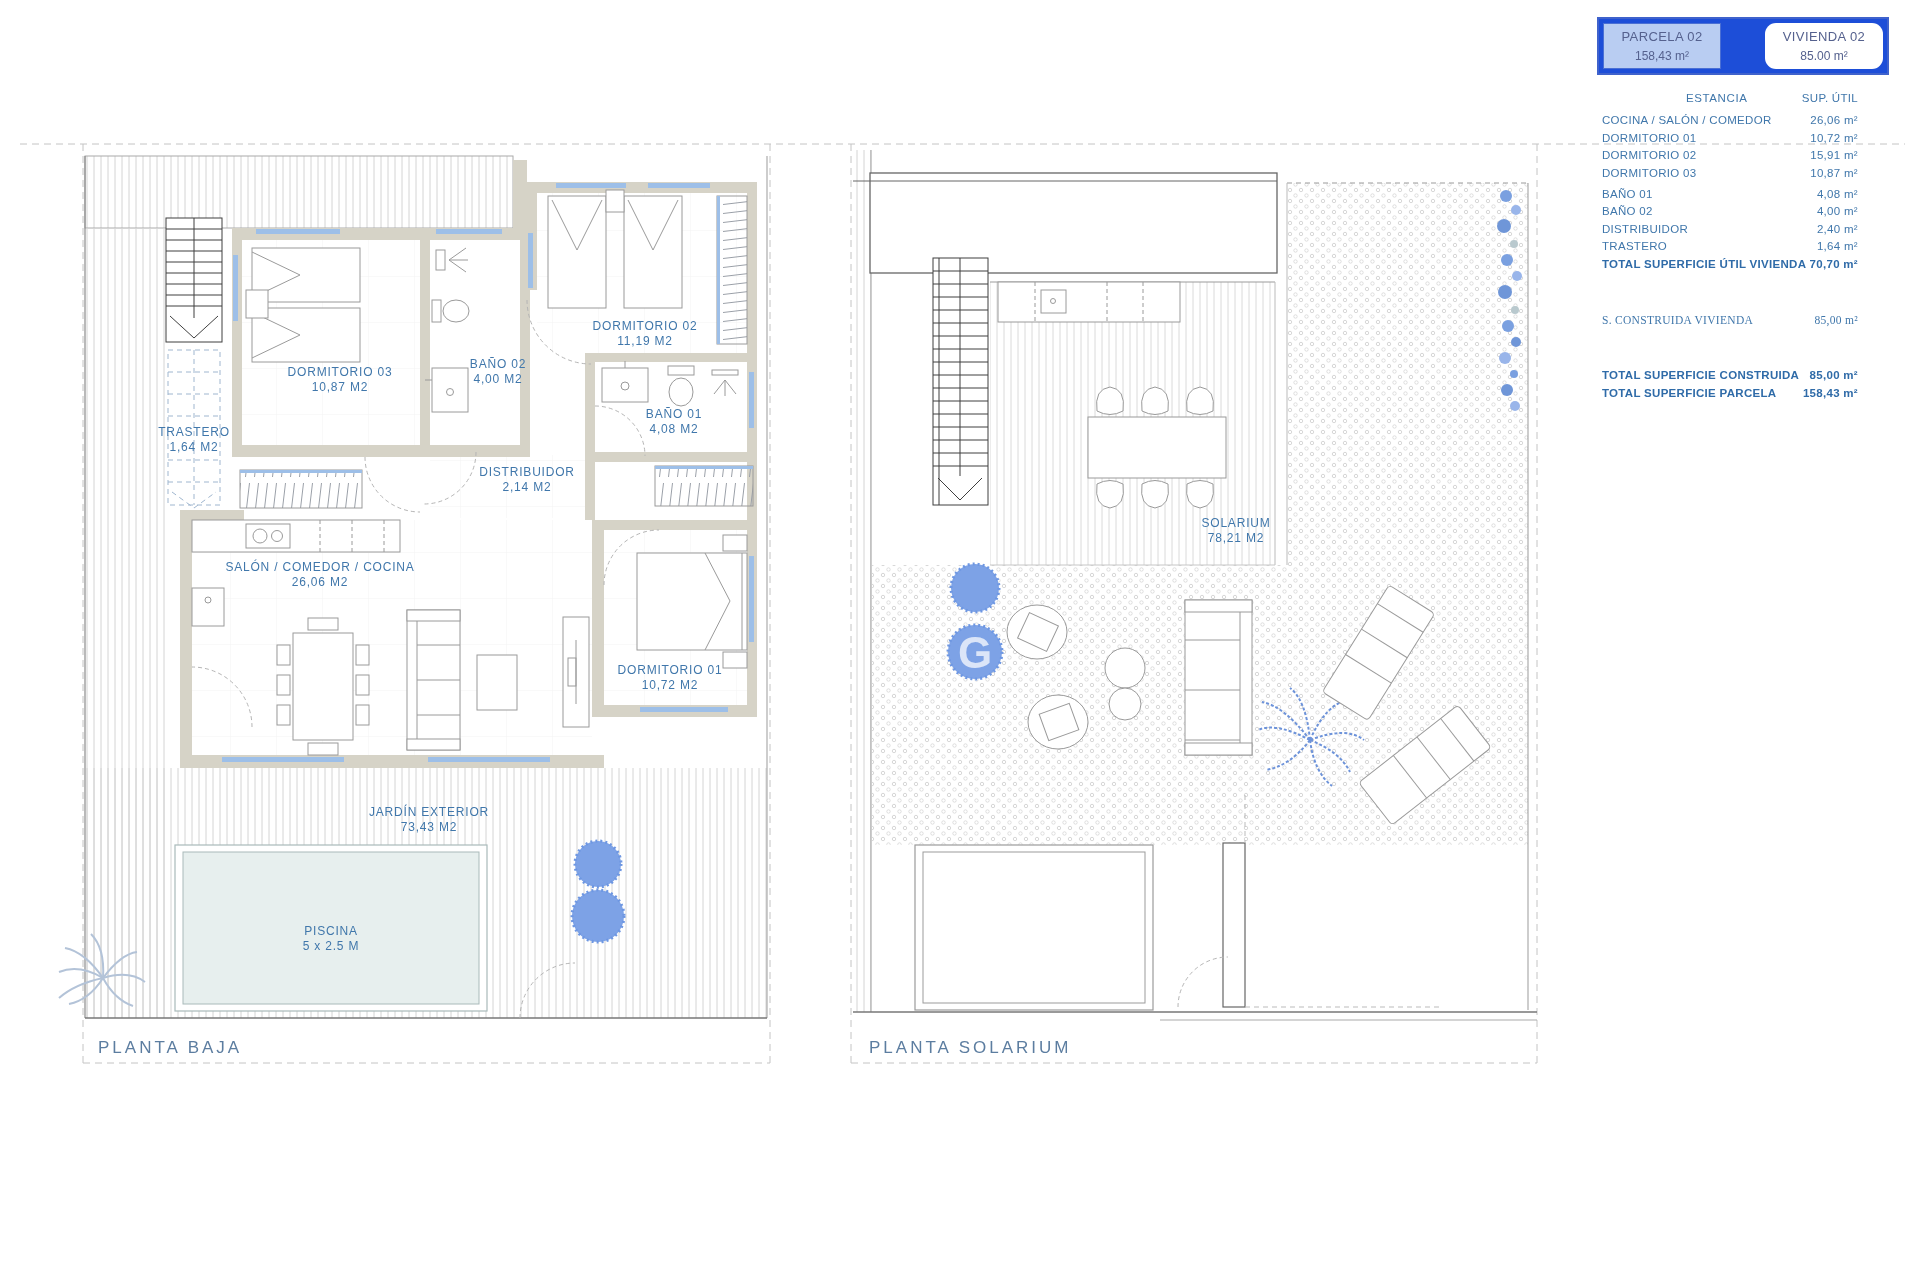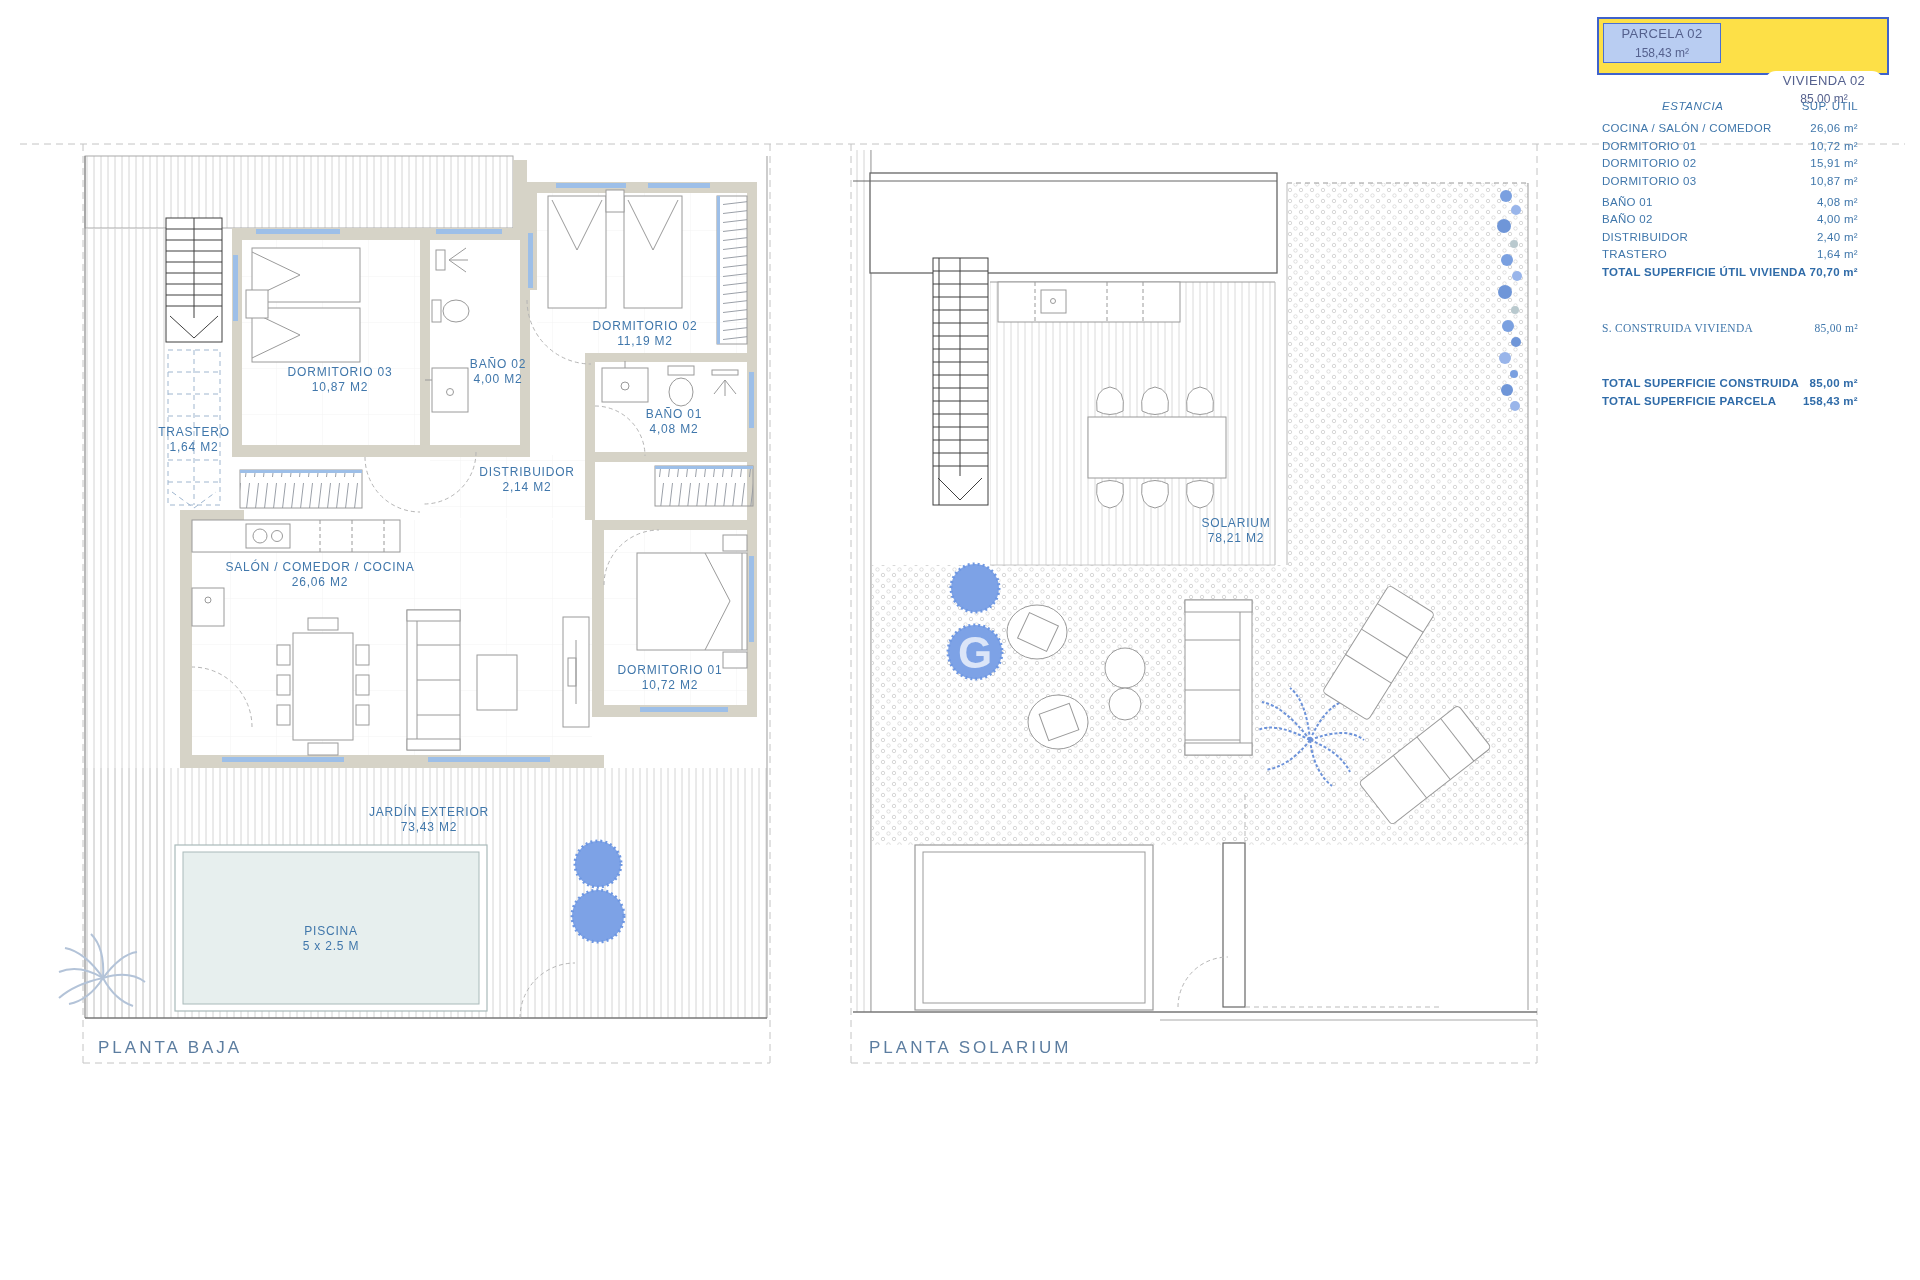--- a/index.html
+++ b/index.html
@@ -6,36 +6,36 @@
   .page{position:relative;width:1920px;height:1280px;background:#fff;overflow:hidden;
         font-family:"Liberation Sans", sans-serif;}
   svg{position:absolute;left:0;top:0;}
   svg text{font-family:"Liberation Sans", sans-serif;}
   .room-label{fill:#4077ab;font-size:12px;letter-spacing:.8px;text-anchor:middle;}
   .plan-title{fill:#5c7da0;font-size:17px;letter-spacing:3px;}
   .wm{fill:rgba(255,255,255,.72);font-size:44px;font-weight:bold;}
 
   
   .legend-head{position:absolute;left:1597px;top:17px;width:292px;height:58px;
-     background:#fde047;border:2px solid #3f62cc;box-sizing:border-box;
-     display:flex;align-items:stretch;flex-direction:column;}
+     background:#1d4ed8;border:2px solid #3f62cc;box-sizing:border-box;
+     display:flex;align-items:stretch;}
   .legend-cell{margin:4px;width:118px;display:flex;flex-direction:column;
      align-items:center;justify-content:center;box-sizing:border-box;line-height:1.5;}
   .legend-cell.parc{background:#b9cdf2;border:1px solid #4a6fd4;}
   .legend-cell.viv{background:#ffffff;margin-left:auto;border-radius:11px;}
   .legend-cell .t{font-size:13px;color:#55618e;letter-spacing:.4px;}
   .legend-cell .a{font-size:12px;color:#55618e;}
 
   .legend-table{position:absolute;left:1602px;top:92px;width:256px;
      color:#4077ab;font-size:11.5px;letter-spacing:.3px;}
   .lrow{display:flex;justify-content:space-between;align-items:baseline;height:17.4px;}
   .lrow .lab{white-space:nowrap;}
-  .lrow .val{white-space:nowrap;text-align:right;margin-top:8px;}
+  .lrow .val{white-space:nowrap;text-align:right;}
   .lrow.head{margin-bottom:5px;}
-  .lrow.head .lab{margin-left:60px;letter-spacing:.6px;font-style:italic;}
+  .lrow.head .lab{margin-left:84px;letter-spacing:.6px;}
   .lrow.gap{margin-top:4px;}
   .lrow.bold{font-weight:bold;color:#2f6ba8;}
   .lrow.solo{margin-top:39px;font-family:Liberation Serif, serif;}
   .lrow.totblock{margin-top:38px;}
 </style>
 </head>
 <body>
 
 <div class="page">
 

